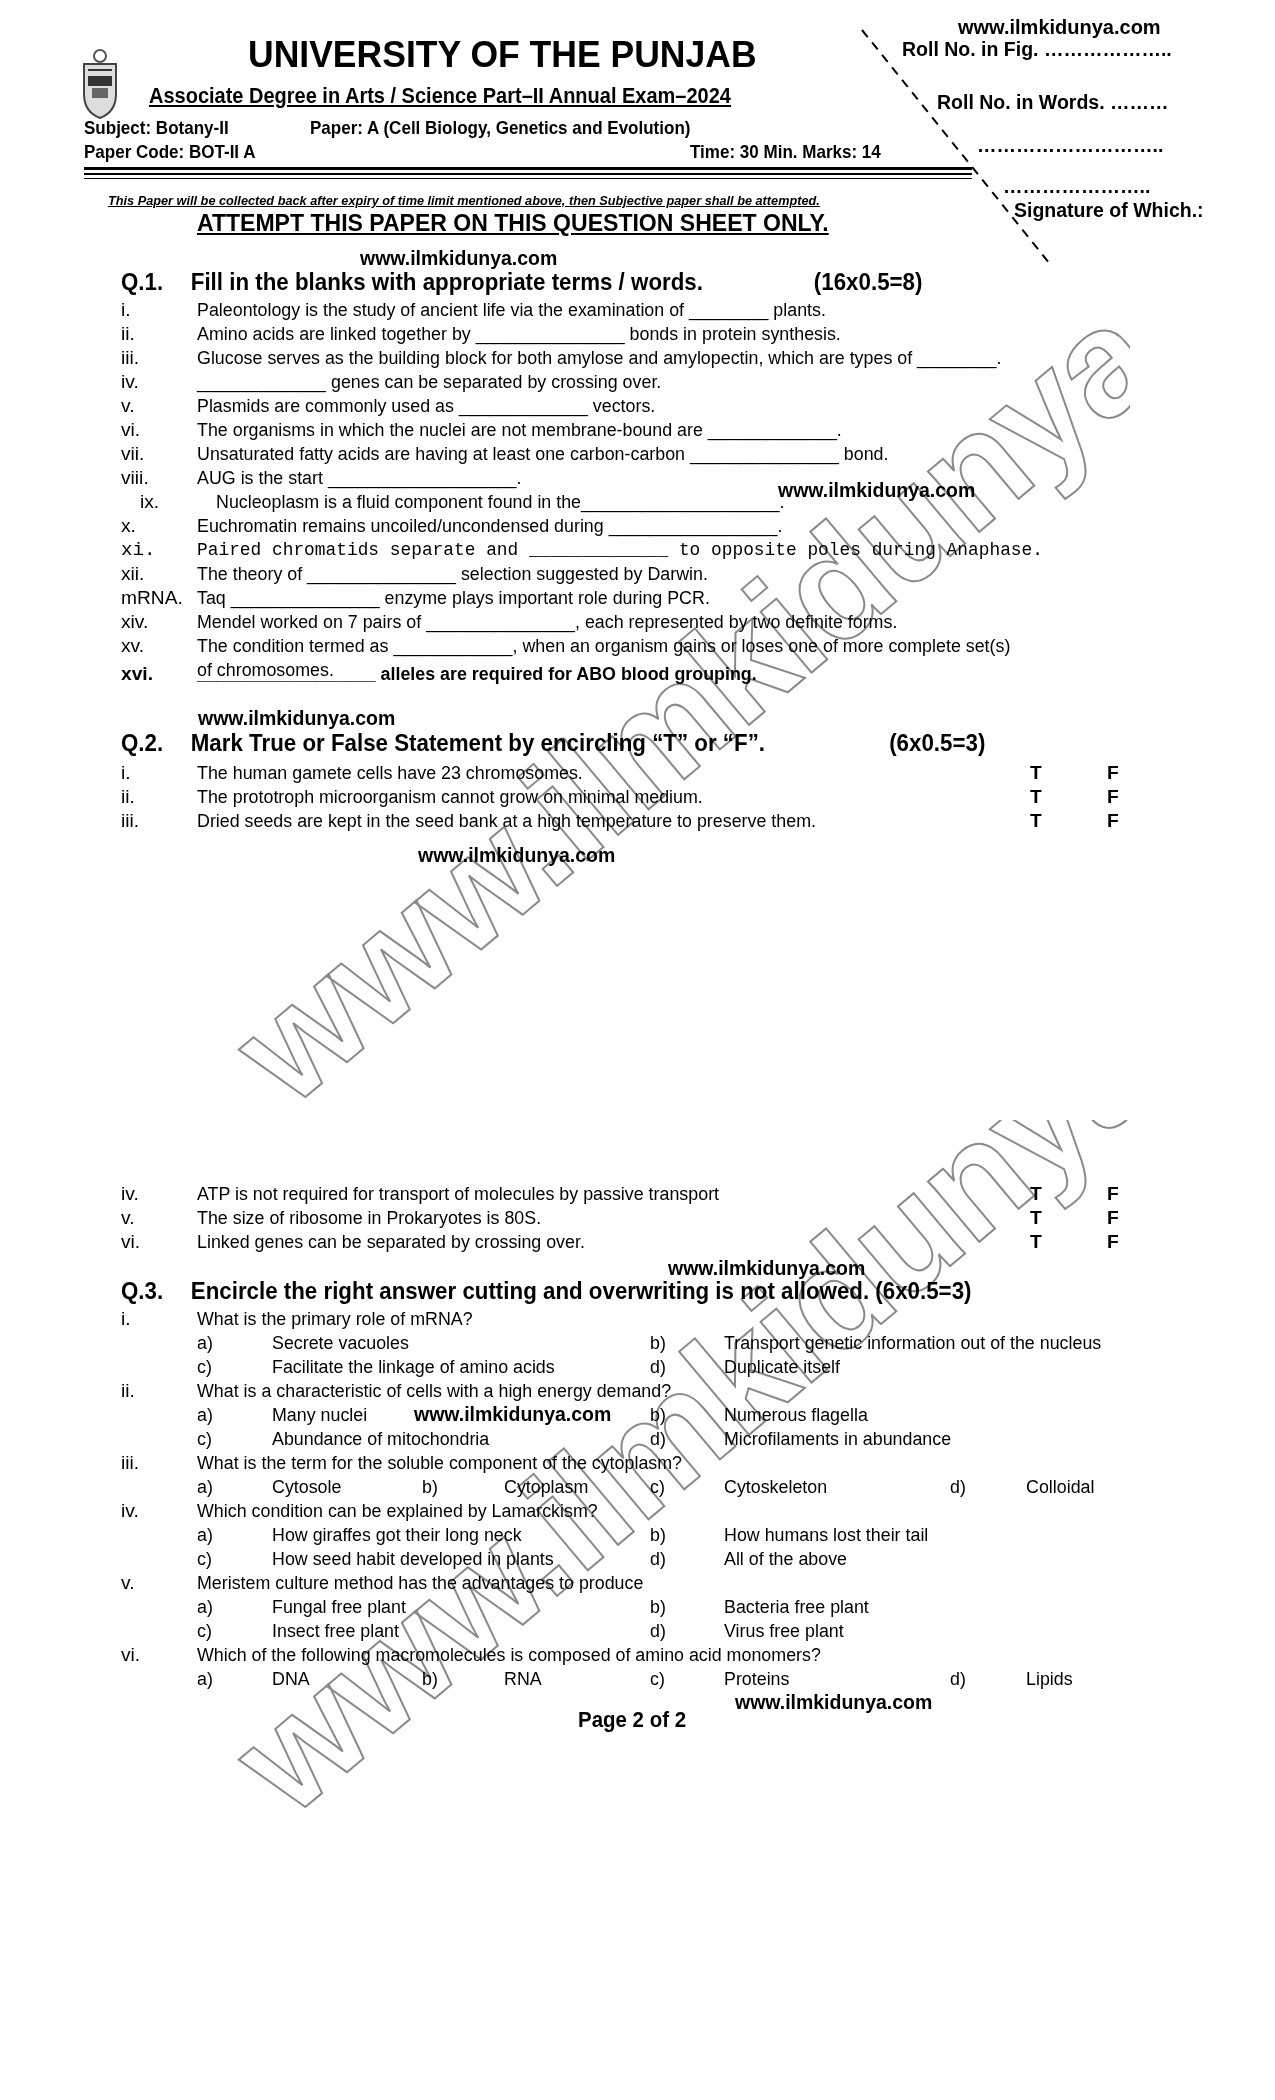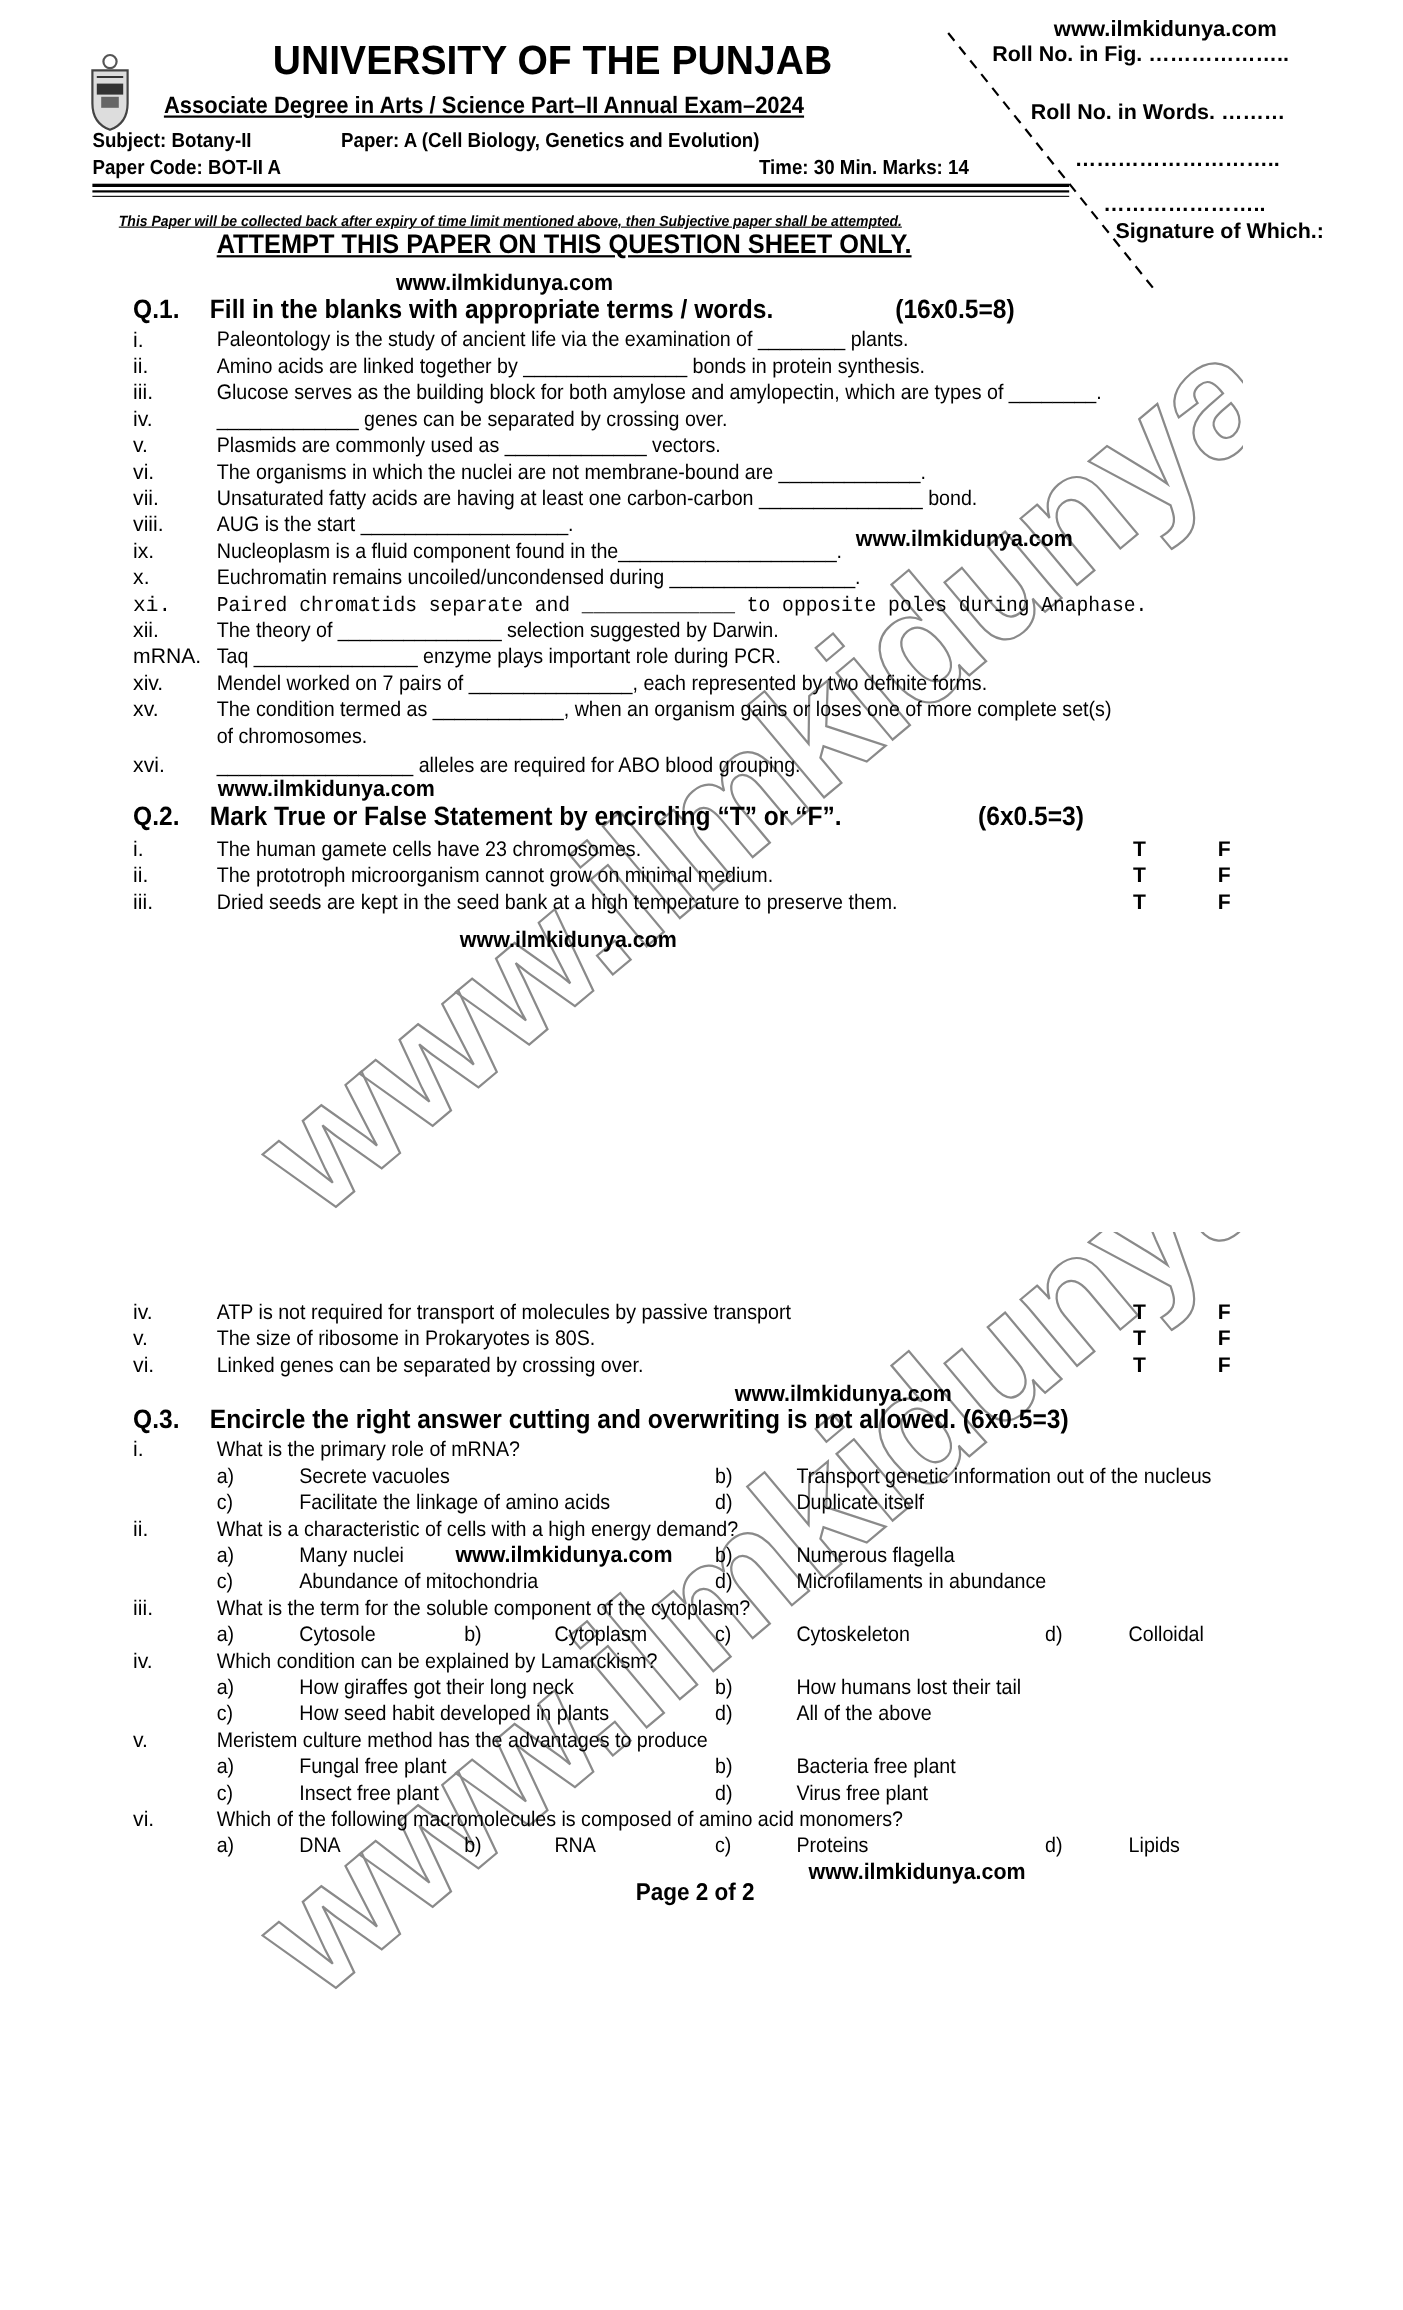--- a/index.html
+++ b/index.html
@@ -102,21 +102,21 @@
     <span class="rt">The organisms in which the nuclei are not membrane-bound are _____________.</span>
   </div>
 <div class="row" style="top:443px;">
     <span class="rn">vii.</span>
     <span class="rt">Unsaturated fatty acids are having at least one carbon-carbon _______________ bond.</span>
   </div>
 <div class="row" style="top:467px;">
     <span class="rn">viii.</span>
     <span class="rt">AUG is the start ___________________.</span>
   </div>
-<div class="row" style="top:491px;">
+<div class="row" style="top:491px;margin-left:19px;">
     <span class="rn">ix.</span>
     <span class="rt">Nucleoplasm is a fluid component found in the____________________.</span>
   </div>
 <div class="abs wm-inline" style="left:778px;top:478px;">www.ilmkidunya.com</div>
 <div class="row" style="top:515px;">
     <span class="rn">x.</span>
     <span class="rt">Euchromatin remains uncoiled/uncondensed during _________________.</span>
   </div>
 <div class="row" style="top:539px;font-family:Liberation Mono, monospace;">
     <span class="rn">xi.</span>
@@ -134,21 +134,21 @@
     <span class="rn">xiv.</span>
     <span class="rt">Mendel worked on 7 pairs of _______________, each represented by two definite forms.</span>
   </div>
 <div class="row" style="top:635px;text-align:center;">
     <span class="rn">xv.</span>
     <span class="rt">The condition termed as ____________, when an organism gains or loses one of more complete set(s)</span>
   </div>
 <div class="row" style="top:659px;">
     <span class="rt">of chromosomes.</span>
   </div>
-<div class="row" style="top:686px;">
+<div class="row" style="top:663px;font-weight:bold;">
     <span class="rn">xvi.</span>
     <span class="rt">__________________ alleles are required for ABO blood grouping.</span>
   </div>
 
 <div class="abs wm-inline" style="left:198px;top:706px;">www.ilmkidunya.com</div>
 
 <div class="abs qhead" style="left:121px;top:729px;width:1000px;height:30px;">
   <span class="qnum">Q.2.</span>
   <span class="qtext">Mark True or False Statement by encircling “T” or “F”.</span>
   <span class="qnum" style="left:826px;">(6x0.5=3)</span>

